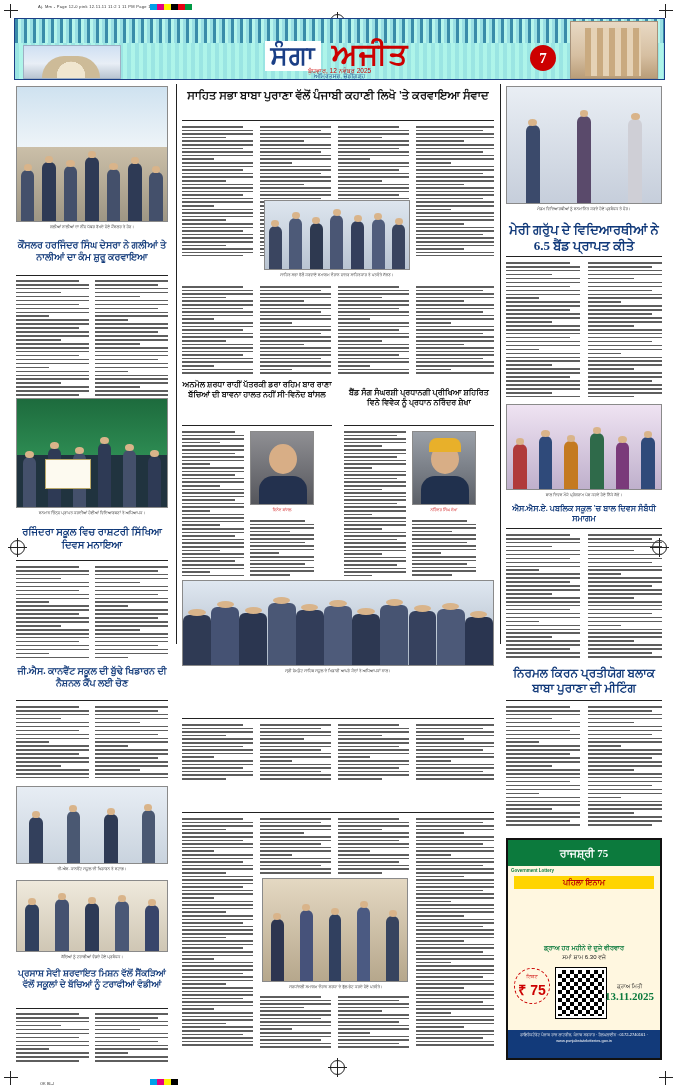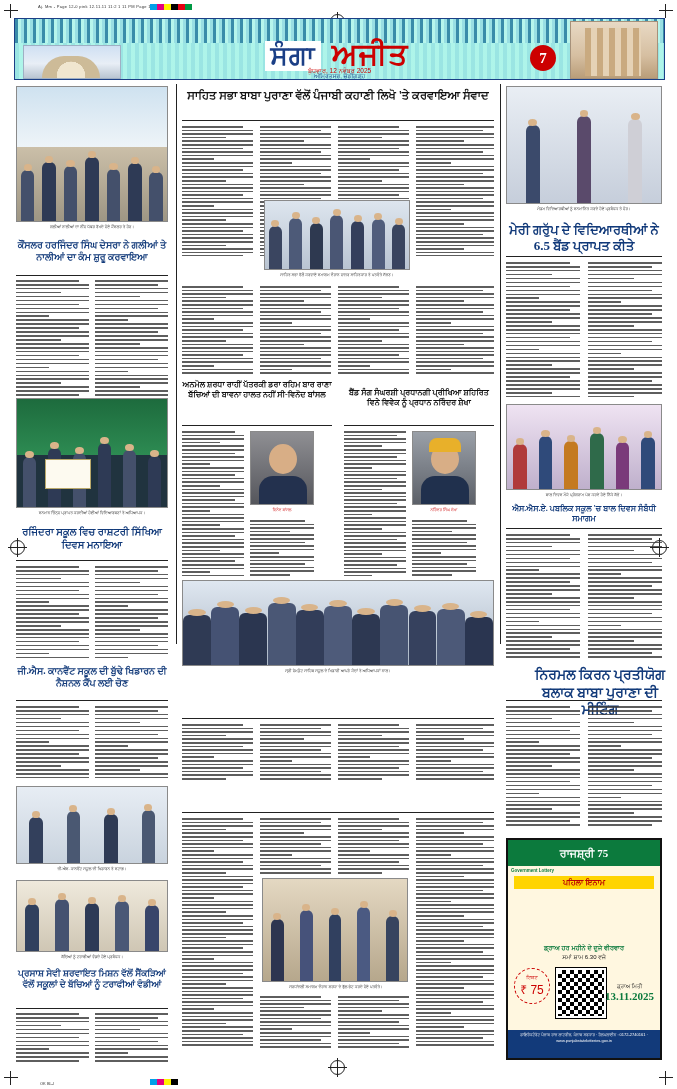--- a/index.html
+++ b/index.html
@@ -1427,21 +1427,21 @@
       <i></i>
       <i></i>
       <i></i>
       <i class="s"></i>
       <i></i>
       <i></i>
       <i class="m"></i>
       <i></i>
   </div>
 
-  <div class="hl blue box" style="left:506px;top:666px;width:156px;font-size:14px;margin-left:16px;">ਨਿਰਮਲ ਕਿਰਨ ਪ੍ਰਤੀਯੋਗ ਬਲਾਕ ਬਾਬਾ ਪੁਰਾਣਾ ਦੀ ਮੀਟਿੰਗ</div>
+  <div class="hl blue box" style="left:506px;top:666px;width:156px;font-size:12px;">ਨਿਰਮਲ ਕਿਰਨ ਪ੍ਰਤੀਯੋਗ ਬਲਾਕ ਬਾਬਾ ਪੁਰਾਣਾ ਦੀ ਮੀਟਿੰਗ</div>
   <div class="rule hrule" style="left:506px;top:700px;width:156px;"></div>
 
   <div class="txt" style="left:506px;top:706px;width:74px;height:120px;">
     <i class="m"></i>
       <i></i>
       <i></i>
       <i class="s"></i>
       <i></i>
       <i></i>
       <i class="m"></i>
@@ -1510,21 +1510,21 @@
     </div>
     <div style="position:absolute;left:3px;top:28px;font-size:4.5px;color:#0c7a3d;font-weight:bold;">Government Lottery</div>
     <div class="ad-band" style="top:36px;">ਪਹਿਲਾ ਇਨਾਮ</div>
 
     <div class="ad-line" style="top:104px;font-weight:bold;color:#0c7a3d;font-size:6.5px;">ਡ੍ਰਾਅ ਹਰ ਮਹੀਨੇ ਦੇ ਦੂਜੇ ਵੀਰਵਾਰ</div>
     <div class="ad-line" style="top:114px;">ਸਮਾਂ ਸ਼ਾਮ 6.30 ਵਜੇ</div>
 
     <div style="position:absolute;left:6px;top:128px;width:34px;height:34px;border:1px dashed #c00;border-radius:50%;
                 display:flex;flex-direction:column;align-items:center;justify-content:center;">
       <span style="font-size:5px;color:#c00;">ਟਿਕਟ</span>
-      <span style="font-size:12px;font-weight:normal;color:#c00;">₹ 75</span>
+      <span style="font-size:14px;font-weight:bold;color:#c00;">₹ 75</span>
     </div>
 
     <div class="qr" style="left:48px;top:128px;"></div>
 
     <div class="ad-date" style="right:6px;bottom:56px;">
       <div style="font-size:5.5px;color:#111;font-weight:normal;">ਡ੍ਰਾਅ ਮਿਤੀ</div>
       <div>13.11.2025</div>
     </div>
 
     <div class="ad-foot">ਡਾਇਰੈਕਟੋਰੇਟ ਪੰਜਾਬ ਰਾਜ ਲਾਟਰੀਜ਼, ਪੰਜਾਬ ਸਰਕਾਰ · ਹੈਲਪਲਾਈਨ : 0172-2740161 · www.punjabstatelotteries.gov.in</div>

